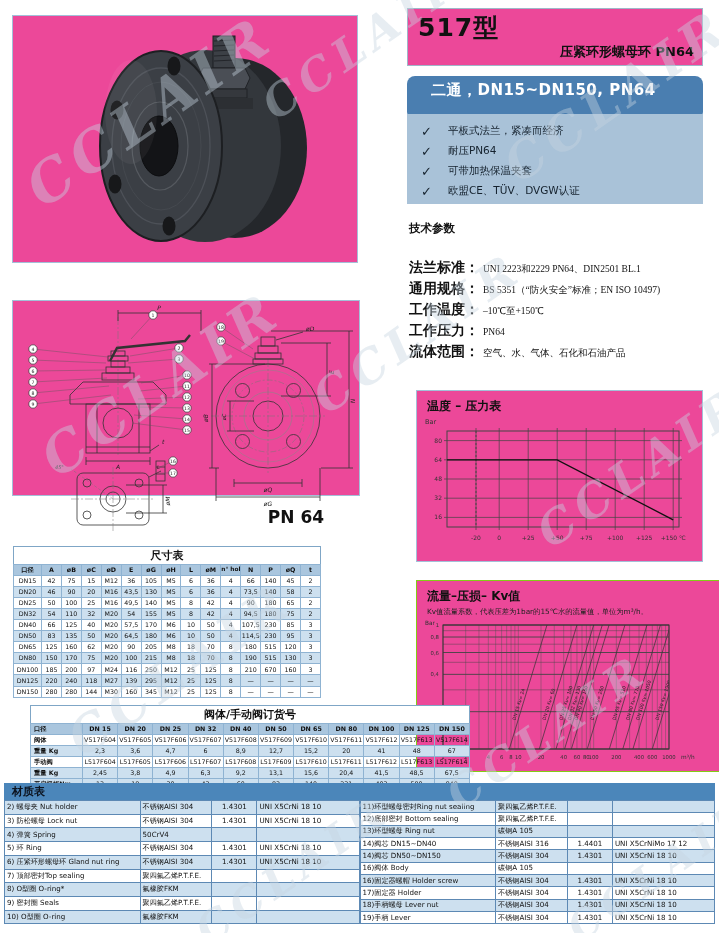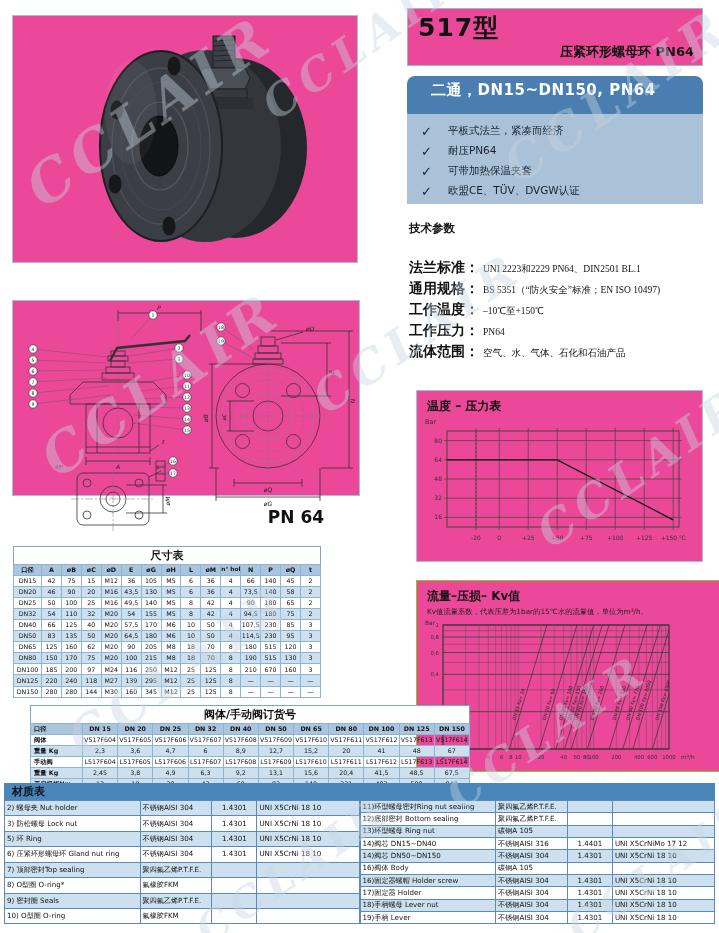--- a/index.html
+++ b/index.html
@@ -767,20 +767,26 @@
             <td>1.4301</td>
             <td>UNI X5CrNi 18 10</td>
           </tr>
           <tr>
             <td>3) 防松螺母 Lock nut</td>
             <td>不锈钢AISI 304</td>
             <td>1.4301</td>
             <td>UNI X5CrNi 18 10</td>
           </tr>
           <tr>
+            <td>4) 弹簧 Spring</td>
+            <td>50CrV4</td>
+            <td></td>
+            <td></td>
+          </tr>
+          <tr>
             <td>5) 环 Ring</td>
             <td>不锈钢AISI 304</td>
             <td>1.4301</td>
             <td>UNI X5CrNi 18 10</td>
           </tr>
           <tr>
             <td>6) 压紧环形螺母环 Gland nut ring</td>
             <td>不锈钢AISI 304</td>
             <td>1.4301</td>
             <td>UNI X5CrNi 18 10</td>

